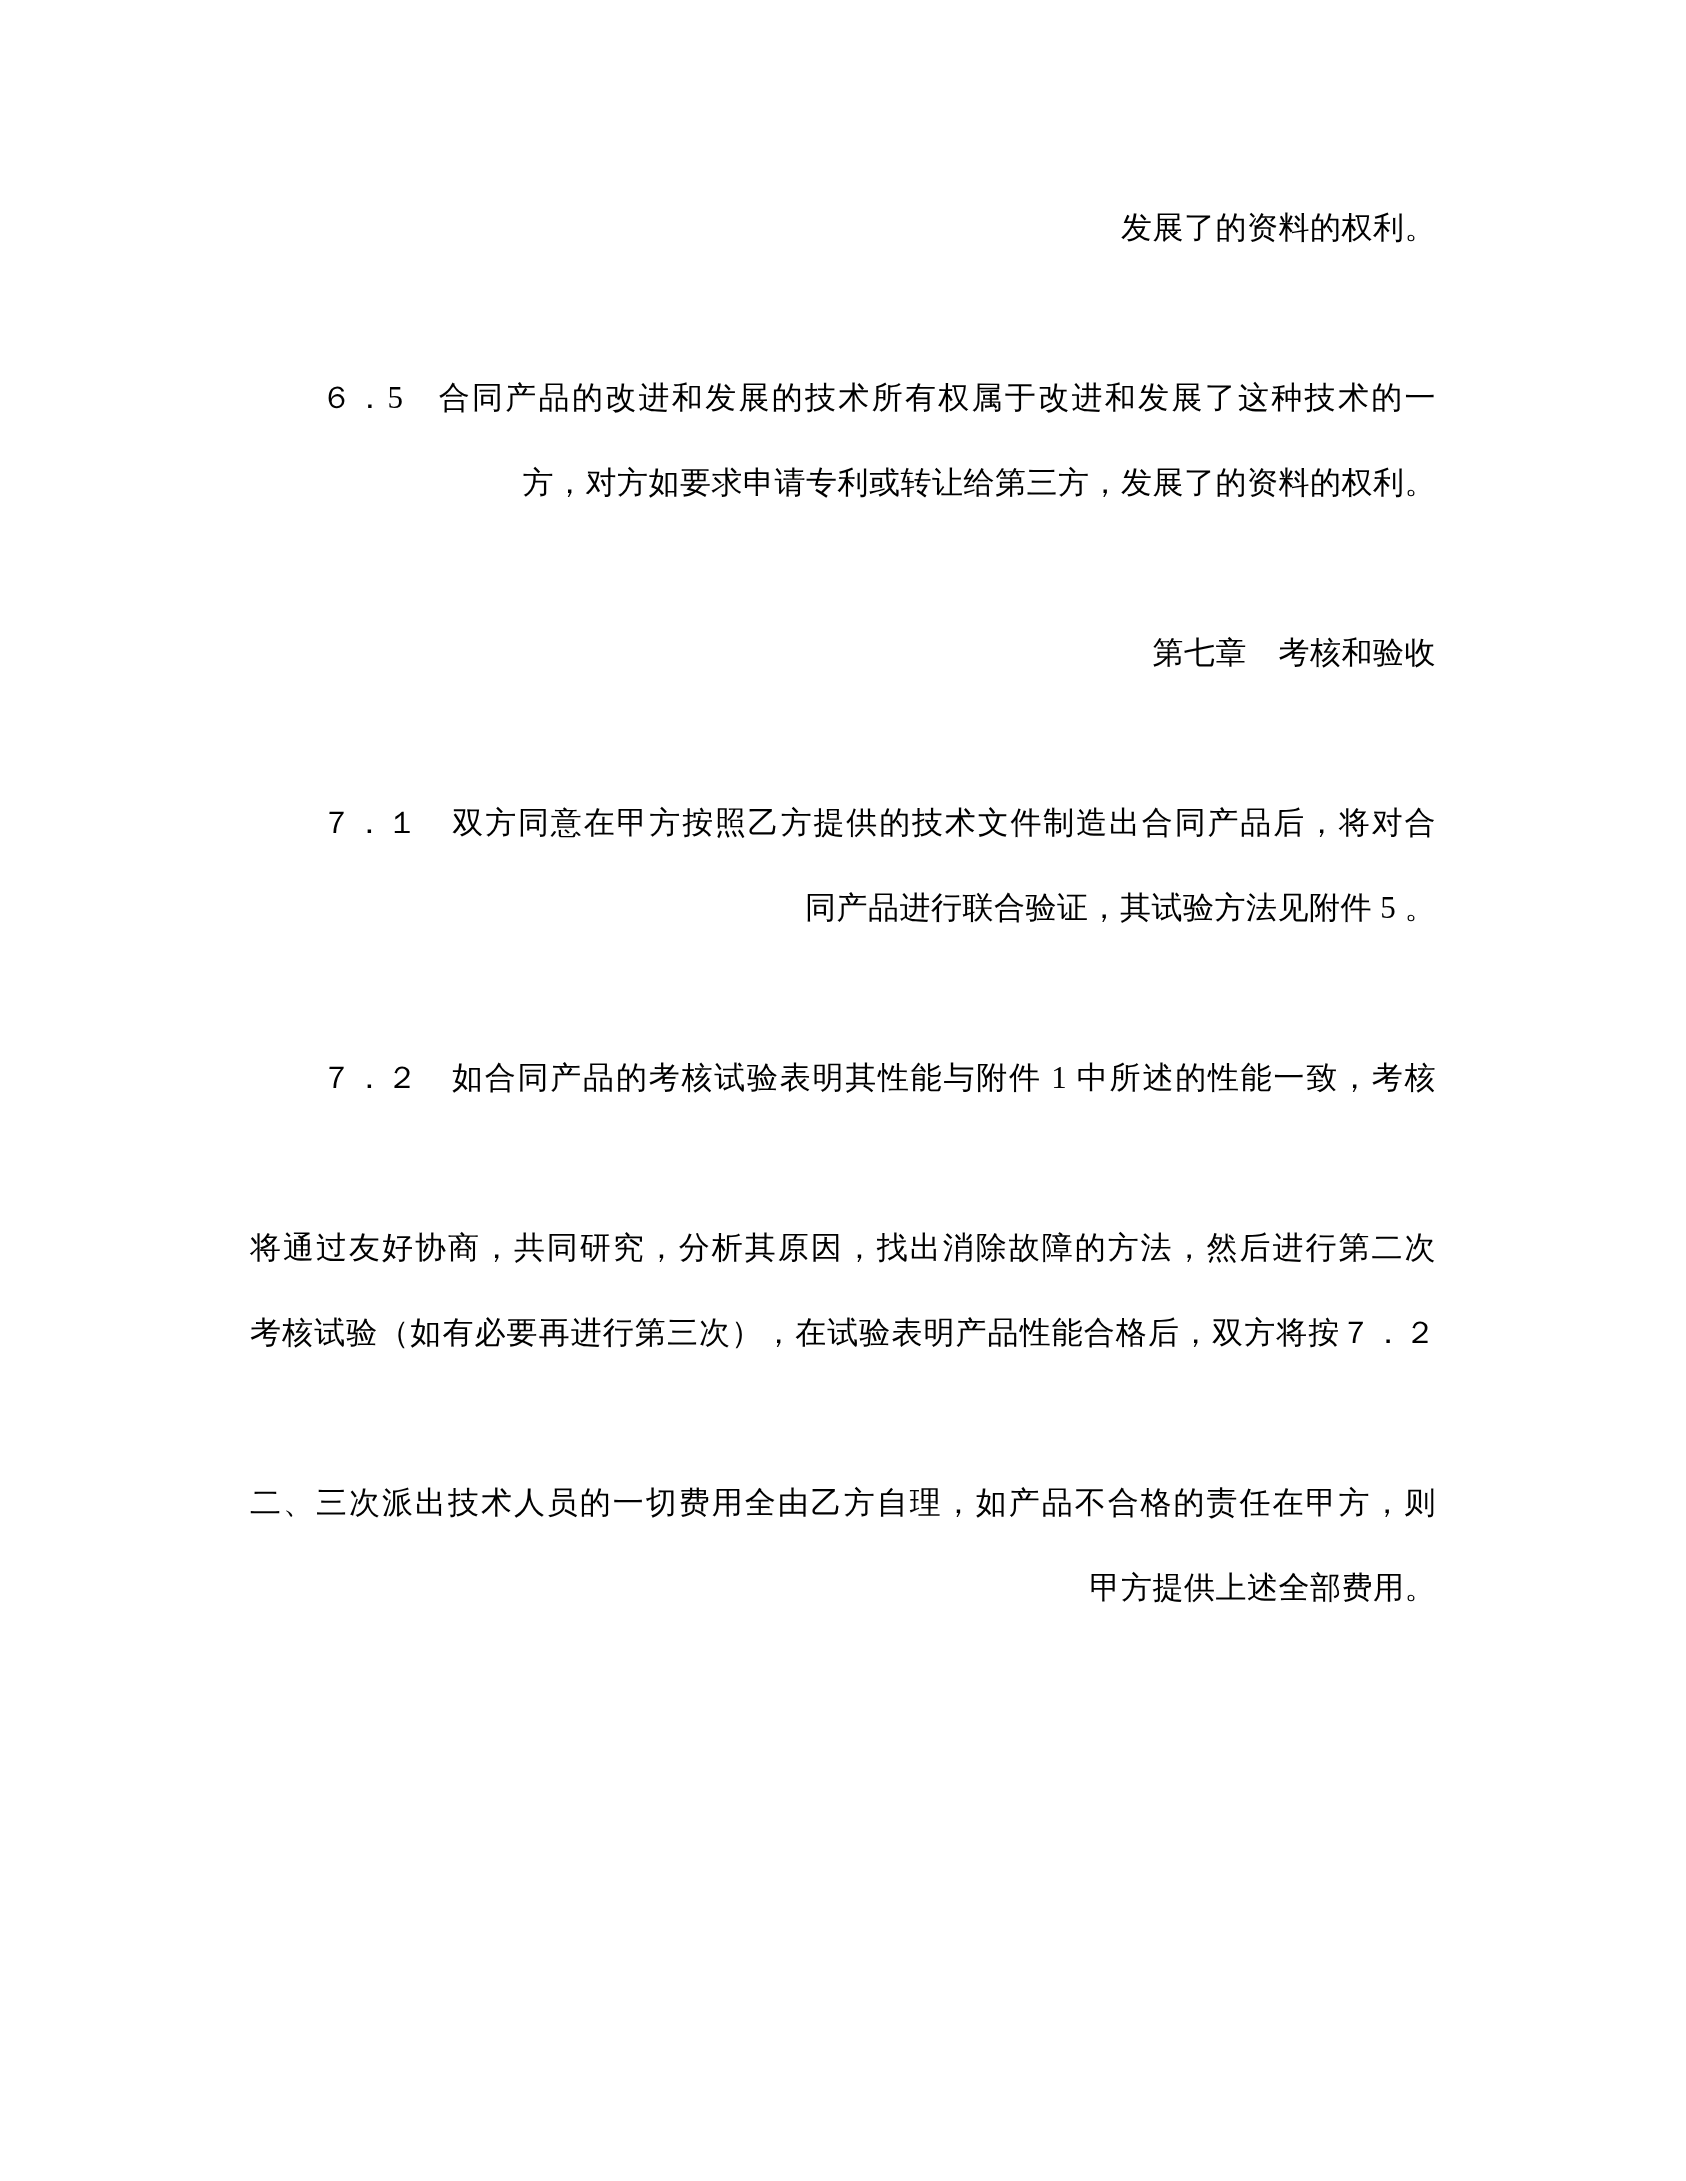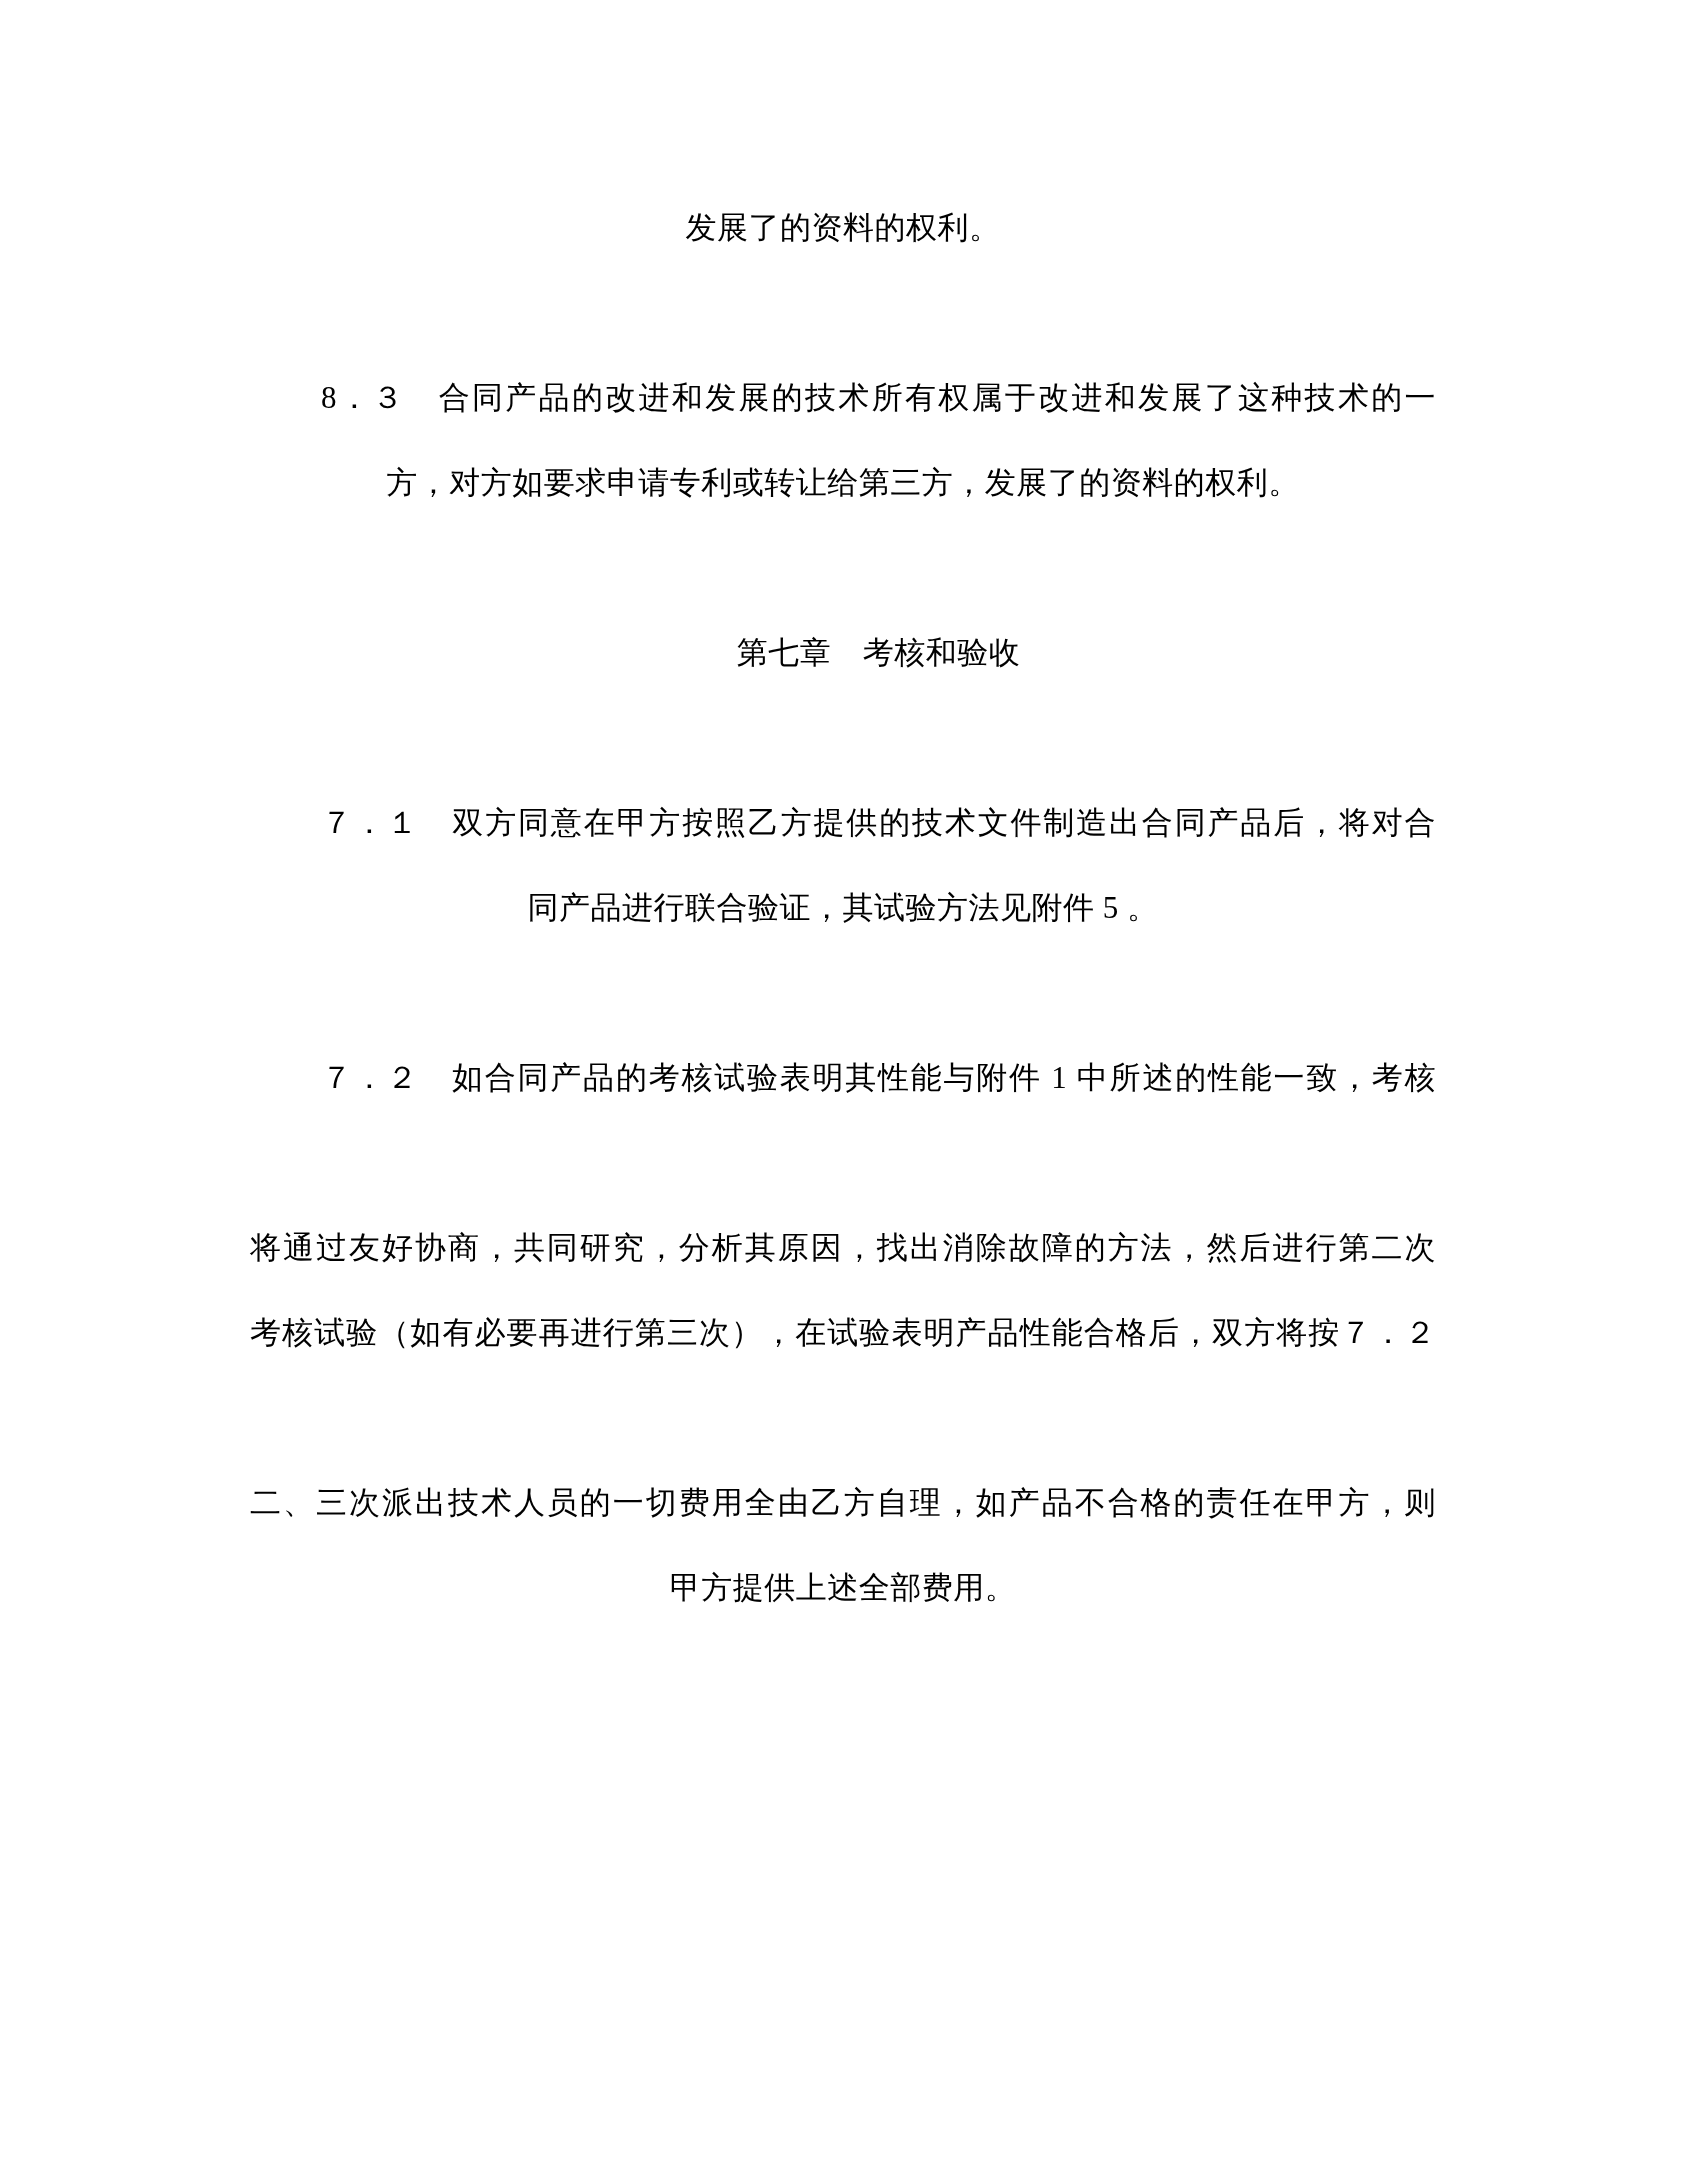--- a/index.html
+++ b/index.html
@@ -18,42 +18,42 @@
     top: 185px;
     width: 1186px;
   }
   .para { margin: 0 0 85px 0; }
   .para:last-child { margin-bottom: 0; }
   .line {
     height: 85px;
     line-height: 85px;
     font-size: 31px;
     letter-spacing: 0.5px;
-    text-align: center;
+    text-align: right;
   }
   
   .line.j {
     text-align: justify;
     text-align-last: justify;
   }
   
   .line.indent { padding-left: 71px; }
 </style>
 </head>
 <body>
 
 <div class="page">
   <div class="doc">
 
     <div class="para">
       <div class="line">发展了的资料的权利。</div>
     </div>
 
     <div class="para">
-      <div class="line j indent">8．３　合同产品的改进和发展的技术所有权属于改进和发展了这种技术的一</div>
+      <div class="line j indent">６．5　合同产品的改进和发展的技术所有权属于改进和发展了这种技术的一</div>
       <div class="line">方，对方如要求申请专利或转让给第三方，发展了的资料的权利。</div>
     </div>
 
     <div class="para">
       <div class="line indent">第七章　考核和验收</div>
     </div>
 
     <div class="para">
       <div class="line j indent">７．１　双方同意在甲方按照乙方提供的技术文件制造出合同产品后，将对合</div>
       <div class="line">同产品进行联合验证，其试验方法见附件 5 。</div>

